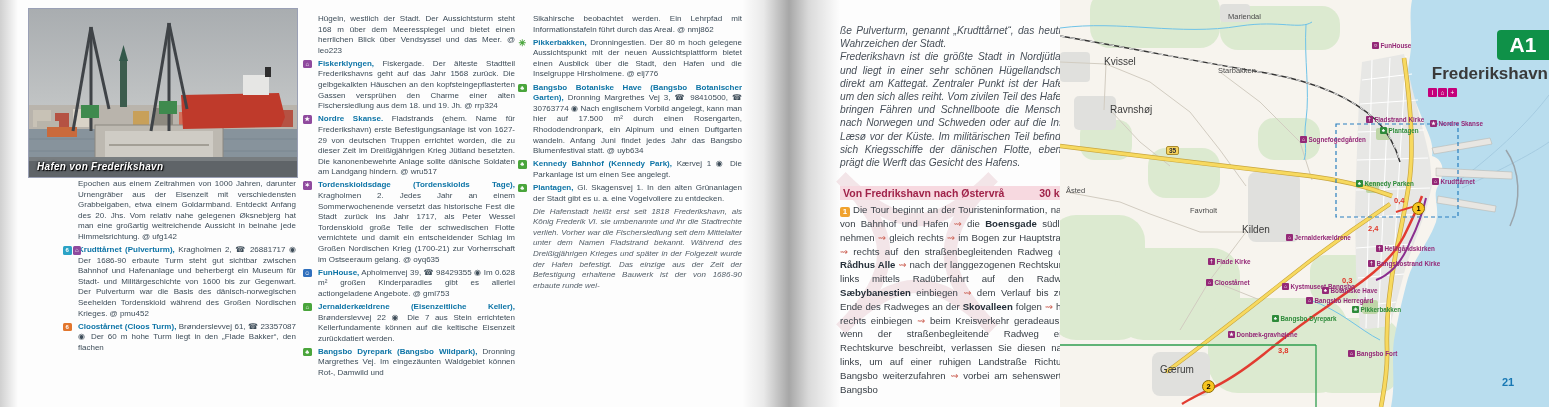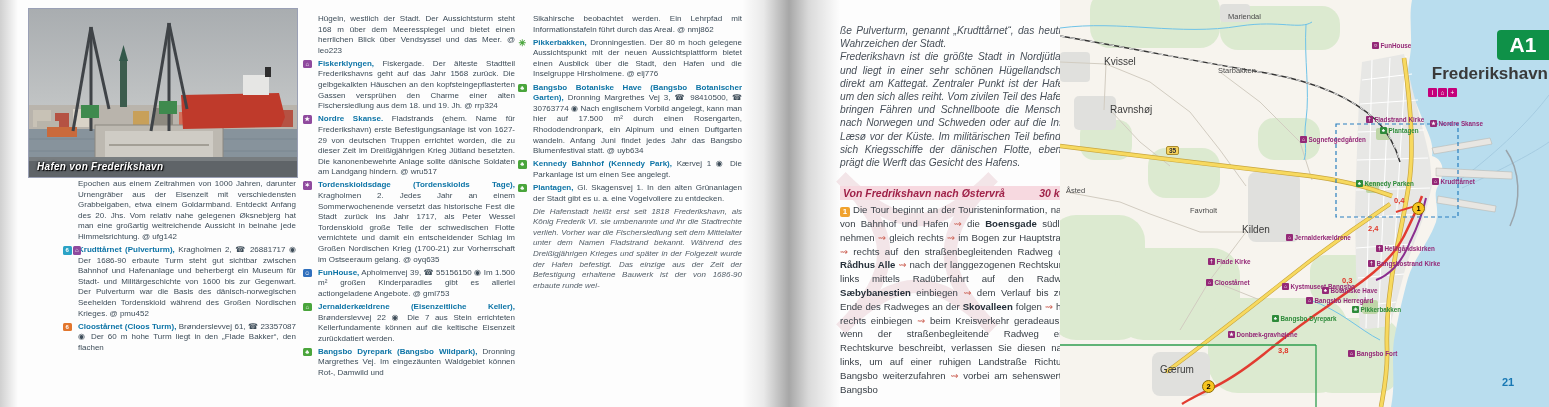--- a/index.html
+++ b/index.html
@@ -23,21 +23,21 @@
          border-radius:1.5px;display:inline-block;font-weight:bold;overflow:hidden;}
   .badge.nobox{background:none !important;font-size:9px;line-height:8.5px;}
   .etitle{font-weight:bold;color:#0d74a6;}
   .block.italic{font-style:italic;color:#55606a;}
   .pagenum{color:#1878b4;font-weight:bold;font-size:11px;}
   
   .intro{left:840px;top:24px;width:232px;font-style:italic;color:#474f58;font-size:10.2px;
          line-height:13.2px;text-align:justify;}
   .intro p{margin:0;}
   .rheading{left:840px;top:186px;width:232px;display:flex;justify-content:space-between;align-items:baseline;
-            background:#f7d9e0;color:#9f2148;font-weight:bold;font-style:italic;font-size:10.5px;
+            background:#f7d9e0;color:#9f2148;font-weight:bold;font-size:10.5px;
             padding:1px 3px;box-sizing:border-box;}
   .routep{left:840px;top:203px;width:232px;color:#3a4148;font-size:9.6px;line-height:13.8px;text-align:justify;}
   .rbold{font-weight:bold;color:#26303a;}
   .rarrow{color:#cf6a5e;}
   .wpbadge{display:inline-block;width:10px;height:10px;background:#f0a22e;color:#fff;font-weight:bold;
            font-size:8px;line-height:10px;text-align:center;border-radius:2px;margin-right:3px;vertical-align:-1px;}
   .watermark{left:822px;top:158px;opacity:.55;pointer-events:none;}
   
   .map{left:1060px;top:0;width:489px;height:407px;overflow:hidden;}
   .maplabels{position:absolute;left:0;top:0;width:489px;height:407px;}
@@ -132,21 +132,21 @@
           <span class="badge" style="background: rgb(143, 74, 158);">⌂</span>
         </span><span class="etitle">Fiskerklyngen,</span><span> Fiskergade. Der älteste Stadtteil Frederikshavns geht auf das Jahr 1568 zurück. Die gelbgekalkten Häuschen an den kopfsteingepflasterten Gassen versprühen den Charme einer alten Fischersiedlung aus dem 18. und 19. Jh. @ rrp324</span></p>
       <p class="block entry"><span class="badges">
           <span class="badge" style="background: rgb(143, 74, 158);">★</span>
         </span><span class="etitle">Nordre Skanse.</span><span> Fladstrands (ehem. Name für Frederikshavn) erste Befestigungsanlage ist von 1627-29 von deutschen Truppen errichtet worden, die zu dieser Zeit im Dreißigjährigen Krieg Jütland besetzten. Die kanonenbewehrte Anlage sollte dänische Soldaten am Landgang hindern. @ wru517</span></p>
       <p class="block entry"><span class="badges">
           <span class="badge" style="background: rgb(143, 74, 158);">✶</span>
         </span><span class="etitle">Tordenskioldsdage (Tordenskiolds Tage),</span><span> Kragholmen 2. Jedes Jahr an einem Sommerwochenende versetzt das historische Fest die Stadt zurück ins Jahr 1717, als Peter Wessel Tordenskiold große Teile der schwedischen Flotte vernichtete und damit ein entscheidender Schlag im Großen Nordischen Krieg (1700-21) zur Vorherrschaft im Ostseeraum gelang. @ oyq635</span></p>
       <p class="block entry"><span class="badges">
           <span class="badge" style="background: rgb(47, 111, 189);">☺</span>
-        </span><span class="etitle">FunHouse,</span><span> Apholmenvej 39, ☎ 55156150 ◉ Im 1.500 m² großen Kinderparadies gibt es allerlei actiongeladene Angebote. @ gml753</span></p>
+        </span><span class="etitle">FunHouse,</span><span> Apholmenvej 39, ☎ 98429355 ◉ Im 0.628 m² großen Kinderparadies gibt es allerlei actiongeladene Angebote. @ gml753</span></p>
       <p class="block entry"><span class="badges">
           <span class="badge" style="background: rgb(74, 165, 60);">⌂</span>
         </span><span class="etitle">Jernalderkældrene (Eisenzeitliche Keller),</span><span> Brønderslevvej 22 ◉ Die 7 aus Stein errichteten Kellerfundamente können auf die keltische Eisenzeit zurückdatiert werden.</span></p>
       <p class="block entry"><span class="badges">
           <span class="badge" style="background: rgb(74, 165, 60);">♣</span>
         </span><span class="etitle">Bangsbo Dyrepark (Bangsbo Wildpark),</span><span> Dronning Margrethes Vej. Im eingezäunten Waldgebiet können Rot-, Damwild und</span></p>
     </div>
   <div class="abs tcol" style="left:518px;top:14px;width:224px;">
       <p class="block cont"><span>Sikahirsche beobachtet werden. Ein Lehrpfad mit Informationstafeln führt durch das Areal. @ nmj862</span></p>
       <p class="block entry"><span class="badges">

